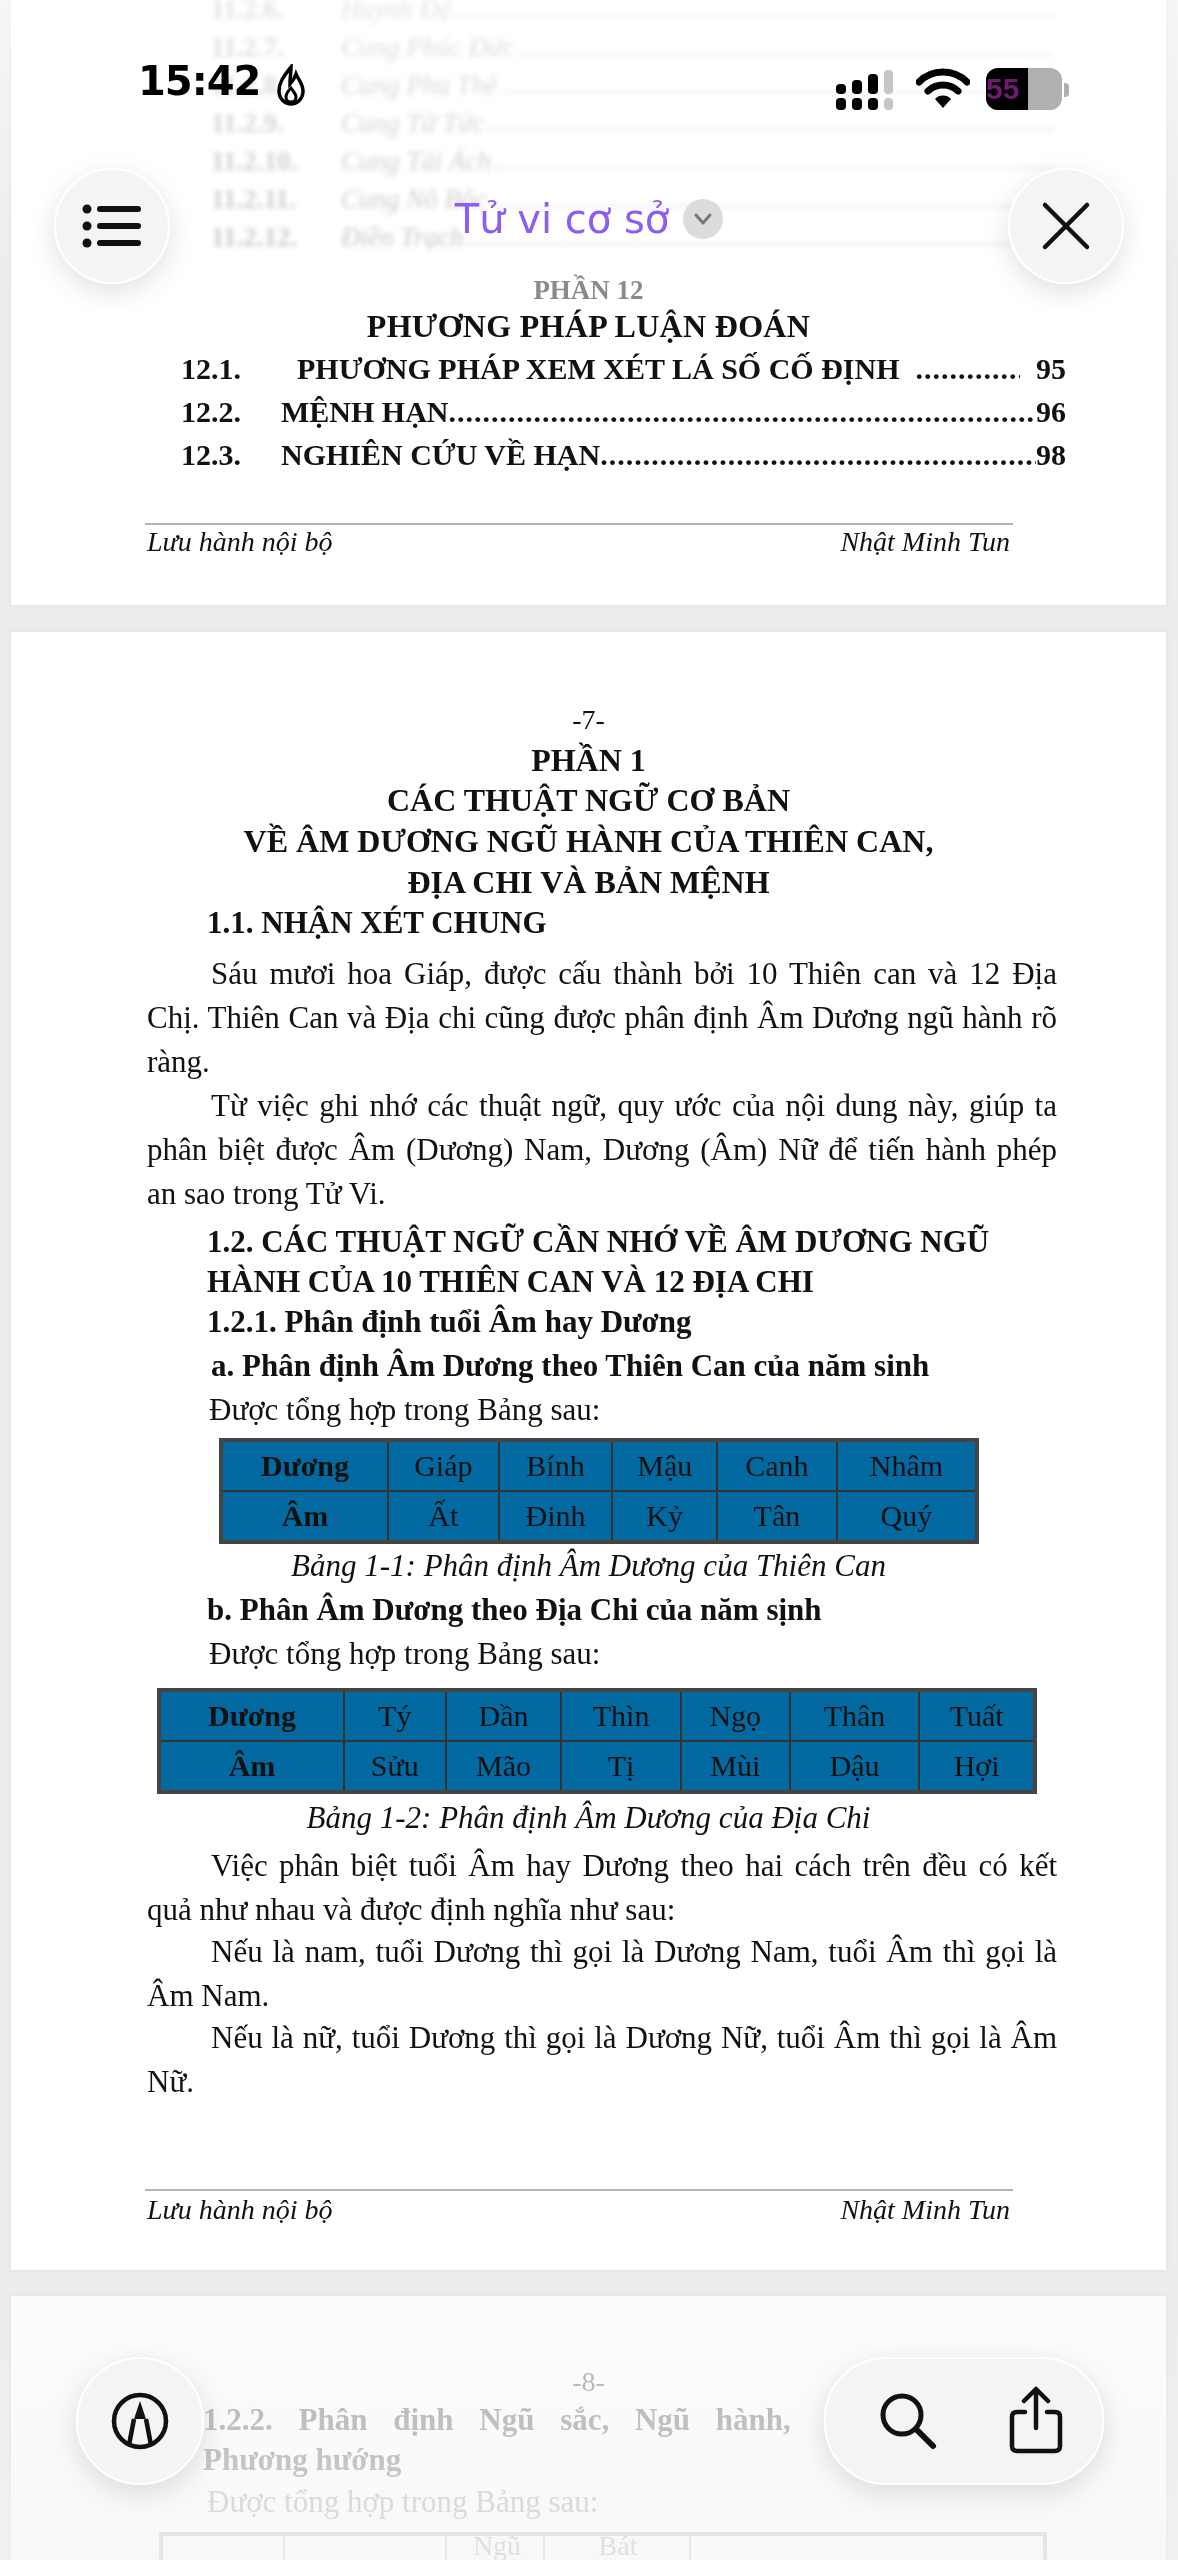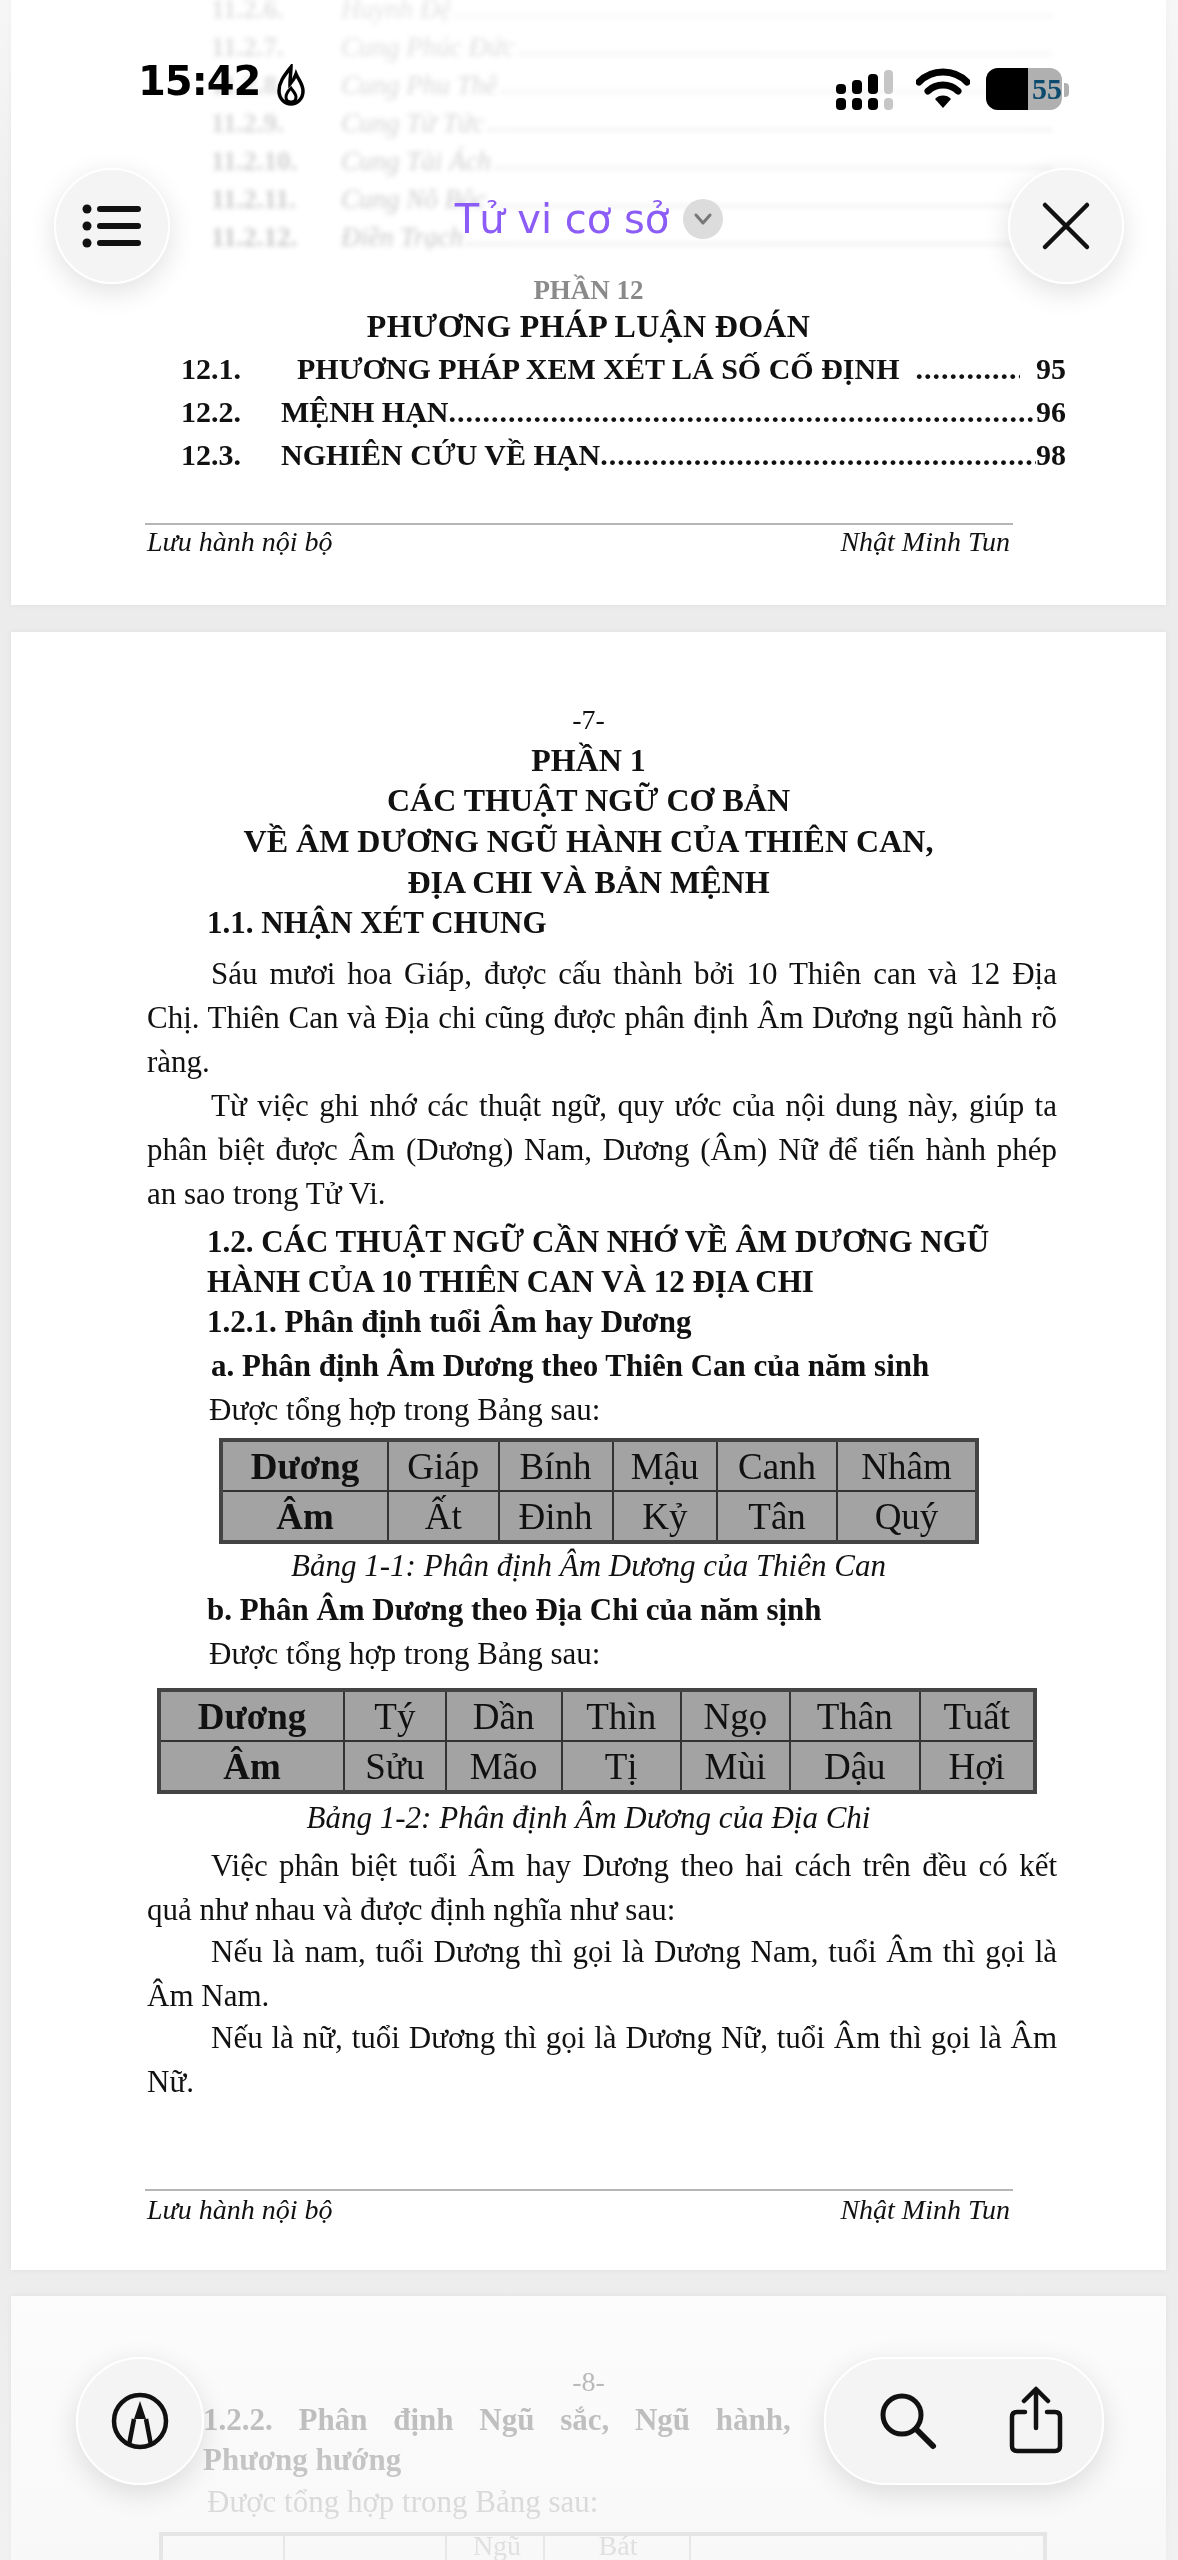--- a/index.html
+++ b/index.html
@@ -28,37 +28,37 @@
   .footer-right { right:156px; }
 
   
   .center { position:absolute; left:0; right:0; text-align:center; }
   .pg-num { top:72px; font-size:28px; }
   .h-part { top:110px; font-size:32px; font-weight:bold; }
   .h-title { font-size:32px; font-weight:bold; }
   .sec { position:absolute; font-weight:bold; font-size:31px; left:196px; }
   .para { position:absolute; left:136px; width:910px; font-size:31px; line-height:44px; text-align:justify; }
   .para .ind { display:inline-block; width:64px; }
-  .tbl { position:absolute; border-collapse:collapse; border:4px solid #444; background:#a3a3a3; font-size:37px; }
+  .tbl { position:absolute; border-collapse:collapse; border:4px solid #444; background:#0369a1; font-size:30px; }
   .tbl td { border:2px solid #333; text-align:center; height:48px; padding:0; }
   .tbl td.hd { font-weight:bold; }
   .caption { font-style:italic; font-size:31px; }
 
   
   .faded { color:#a8a8a8; }
 
   
   .status { position:absolute; top:58px; left:0; right:0; height:54px; }
   .time { position:absolute; left:138px; top:0; font-family:"DejaVu Sans", sans-serif; font-weight:bold; font-size:40px; letter-spacing:-1px; color:#000; }
   .flame { position:absolute; left:276px; top:6px; }
   .signal { position:absolute; left:836px; top:12px; }
   .wifi { position:absolute; left:916px; top:10px; }
   .battery { position:absolute; left:986px; top:10px; width:76px; height:42px; border-radius:12px; overflow:hidden; background:#b0b0b0; }
   .battery .fill { position:absolute; left:0; top:0; bottom:0; background:#000; }
-  .battery .txt { position:relative; z-index:2; display:block; text-align:right; font-family:Liberation Serif, serif; font-weight:bold; font-size:30px; line-height:42px; color:#0c4a6e; }
+  .battery .txt { position:relative; z-index:2; display:block; text-align:left; font-family:Liberation Sans, sans-serif; font-weight:bold; font-size:30px; line-height:42px; color:#701a75; }
   .battery-tip { position:absolute; left:1064px; top:25px; width:5px; height:14px; border-radius:0 4px 4px 0; background:#b0b0b0; }
 
   
   .circle-btn { position:absolute; border-radius:50%; background:rgba(244,244,244,0.96); border:2px solid #fff; box-shadow:0 8px 28px rgba(0,0,0,0.12); display:flex; align-items:center; justify-content:center; }
   .title-wrap { position:absolute; top:196px; left:0; right:0; display:flex; justify-content:center; align-items:center; gap:14px; }
   .doc-title { font-family:"DejaVu Sans", sans-serif; font-size:40px; font-weight:500; color:#8b5cf6; }
   .chev { width:40px; height:40px; border-radius:50%; background:#dcdcdc; display:flex; align-items:center; justify-content:center; }
   .pill { position:absolute; left:824px; top:2357px; width:276px; height:124px; border-radius:62px; background:rgba(244,244,244,0.96); border:2px solid #fff; box-shadow:0 8px 28px rgba(0,0,0,0.12); }
   .pill .btn { position:absolute; top:0; width:120px; height:124px; display:flex; align-items:center; justify-content:center; }
 

